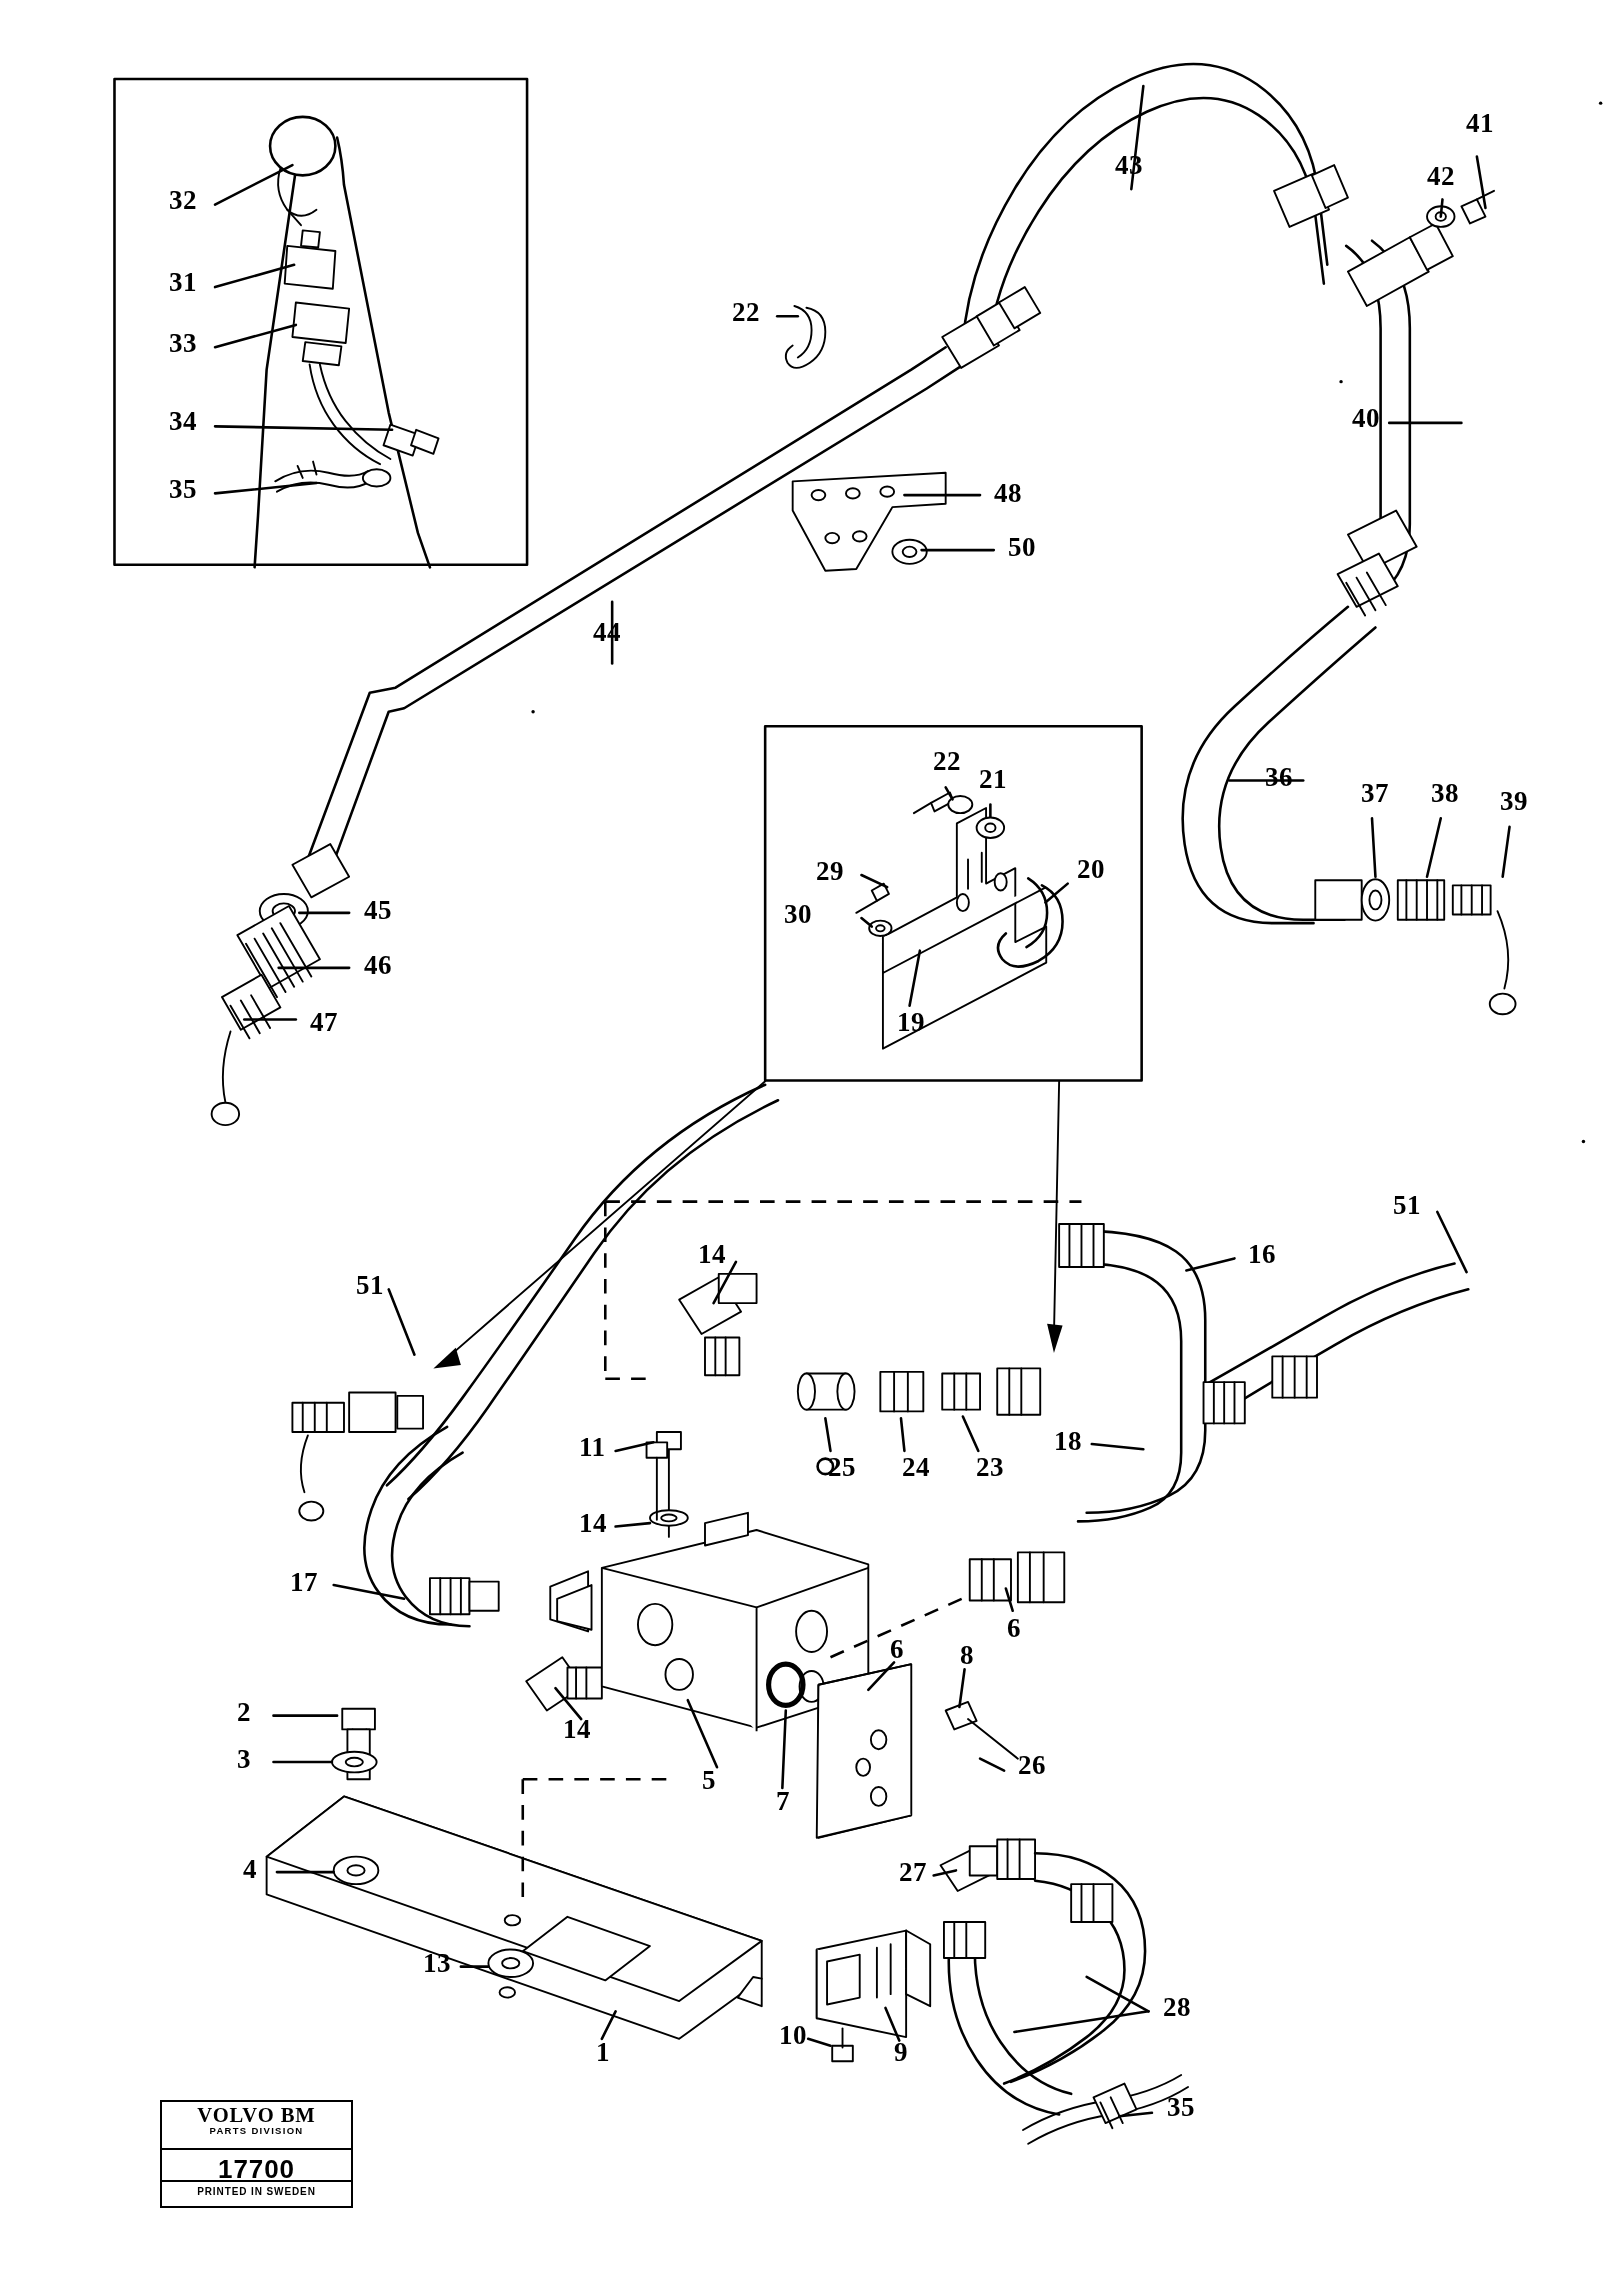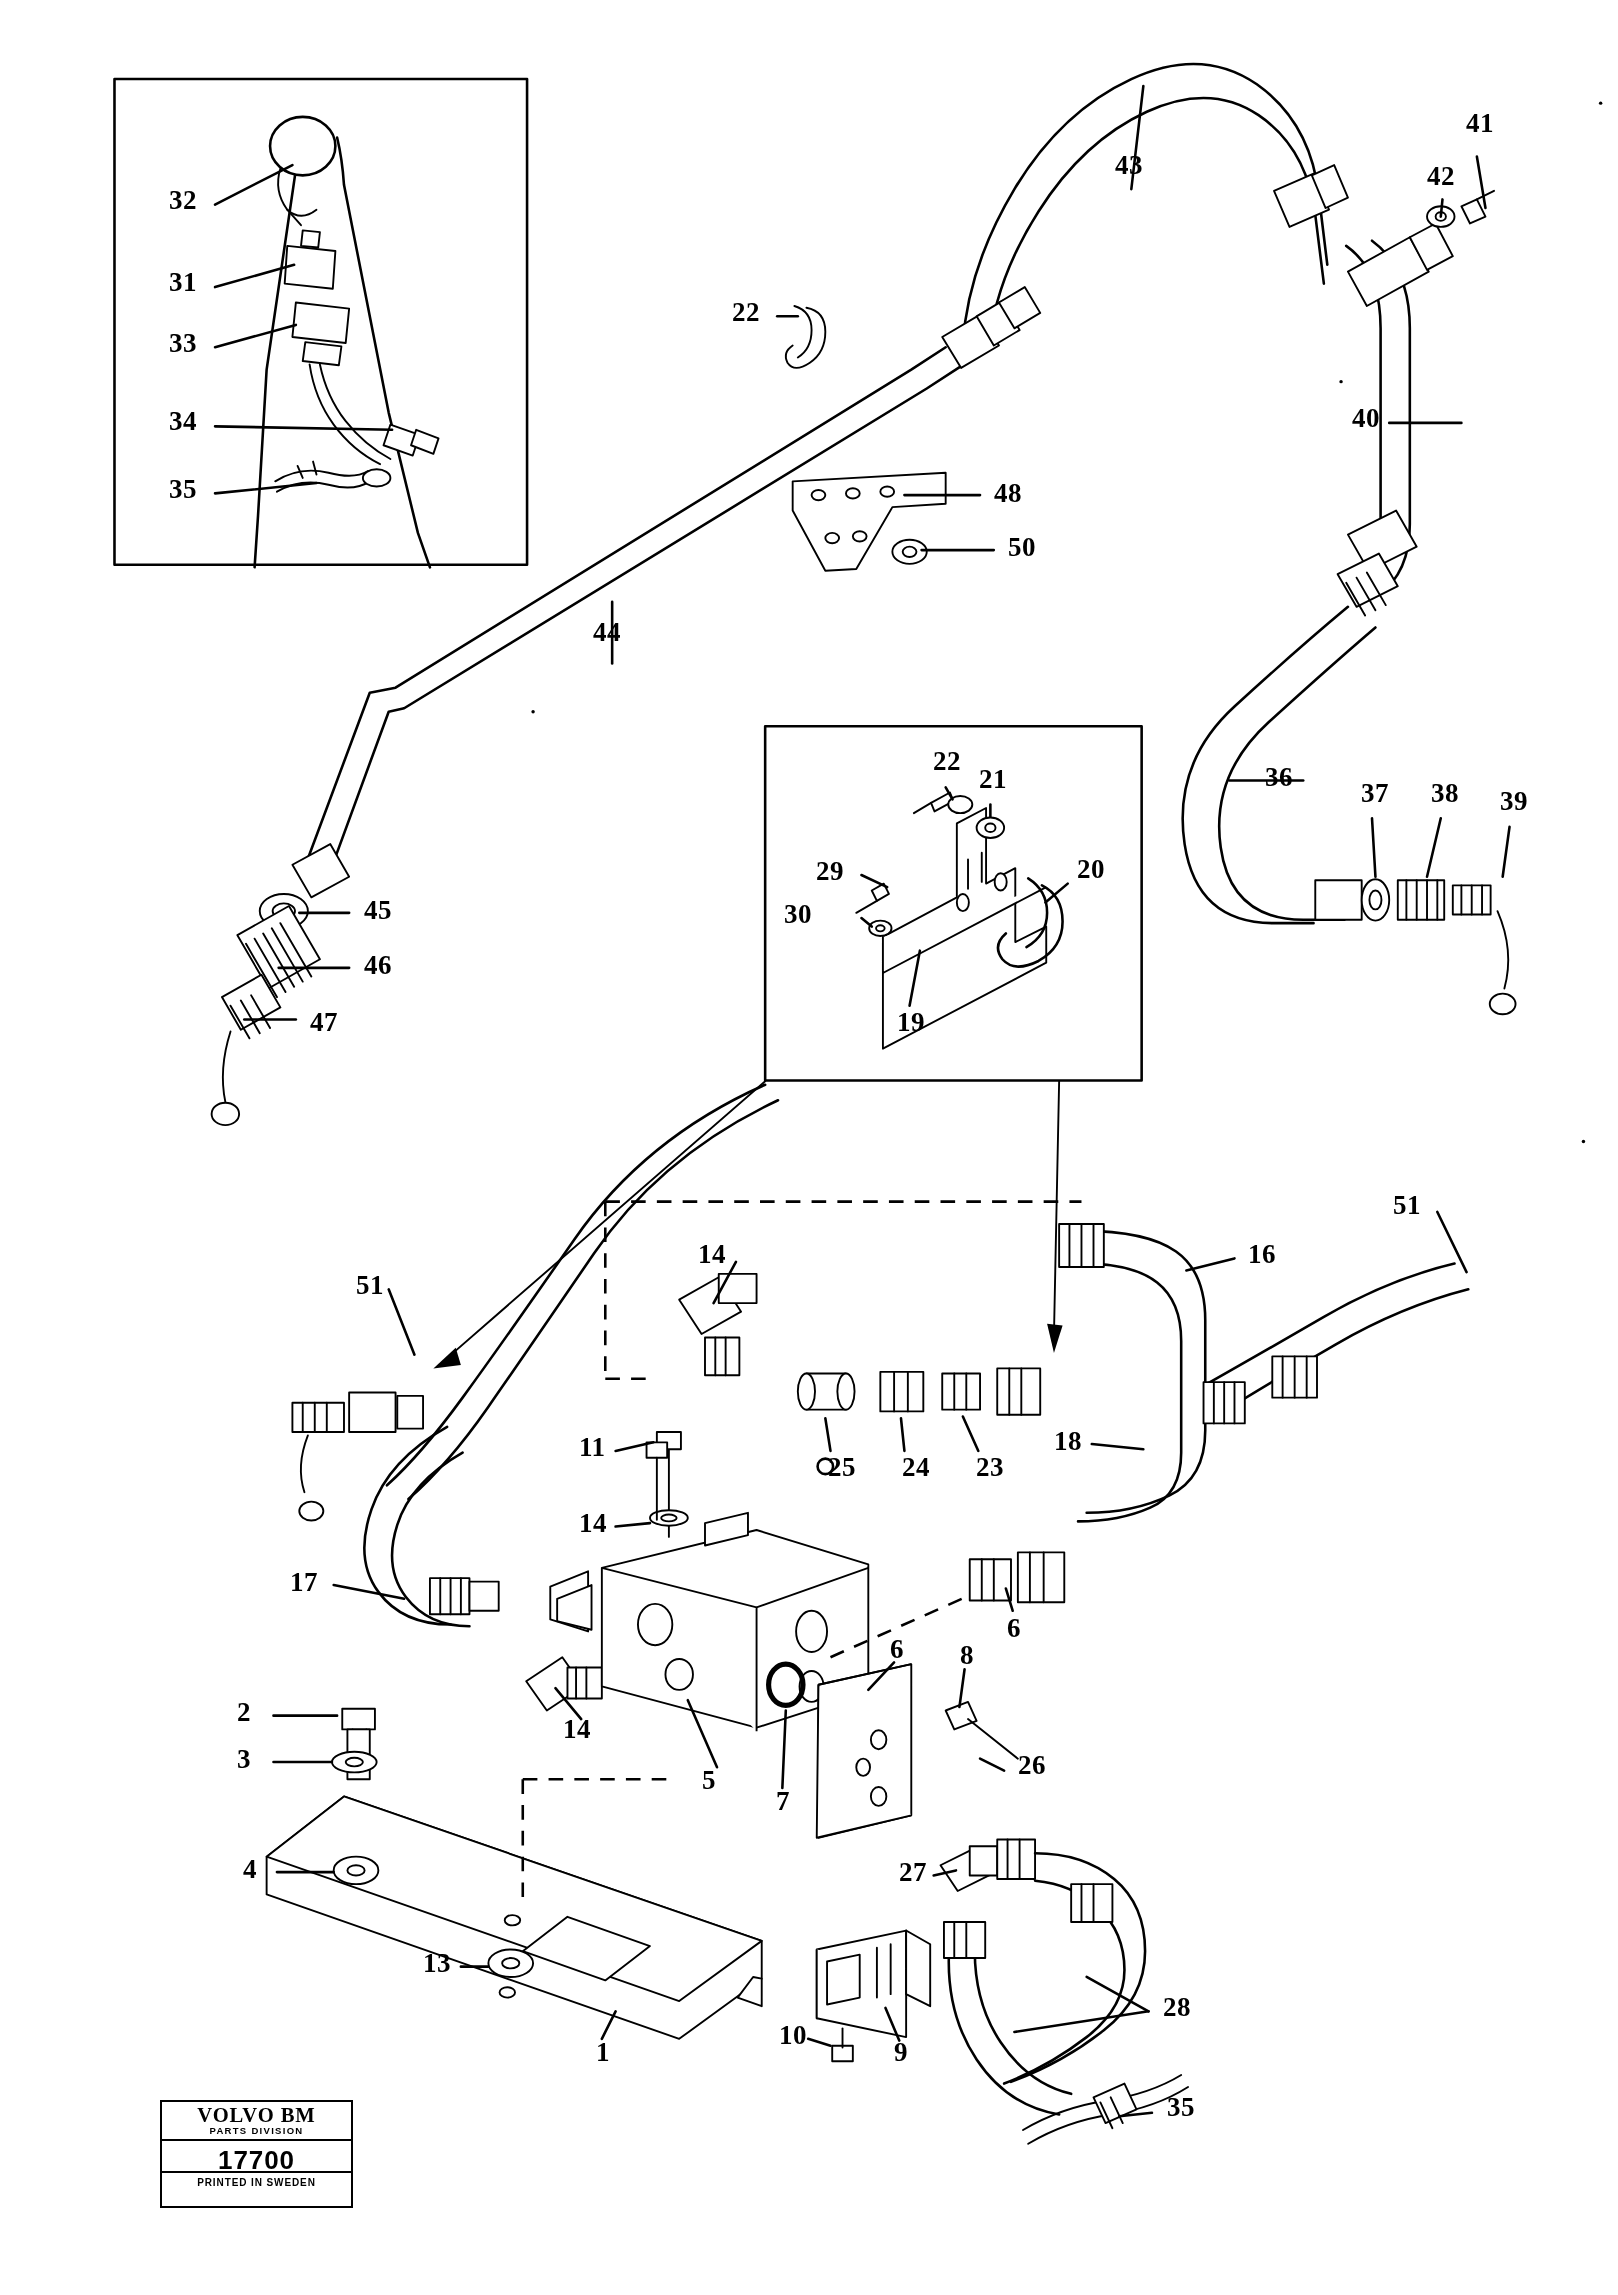--- a/index.html
+++ b/index.html
@@ -35,21 +35,21 @@
     position: absolute;
     left: 160px;
     top: 2100px;
     width: 193px;
     height: 108px;
     border: 2.6px solid #000;
     background: #fff;
     box-sizing: border-box;
   }
   #logo-top {
-    height: 39px;
+    height: 48px;
     border-bottom: 2.6px solid #000;
     box-sizing: border-box;
     text-align: center;
     padding-top: 2.6px;
   }
   #logo-volvo {
     font-family: "Liberation Serif", serif;
     font-weight: bold;
     font-size: 20.6px;
     letter-spacing: 0.9px;

